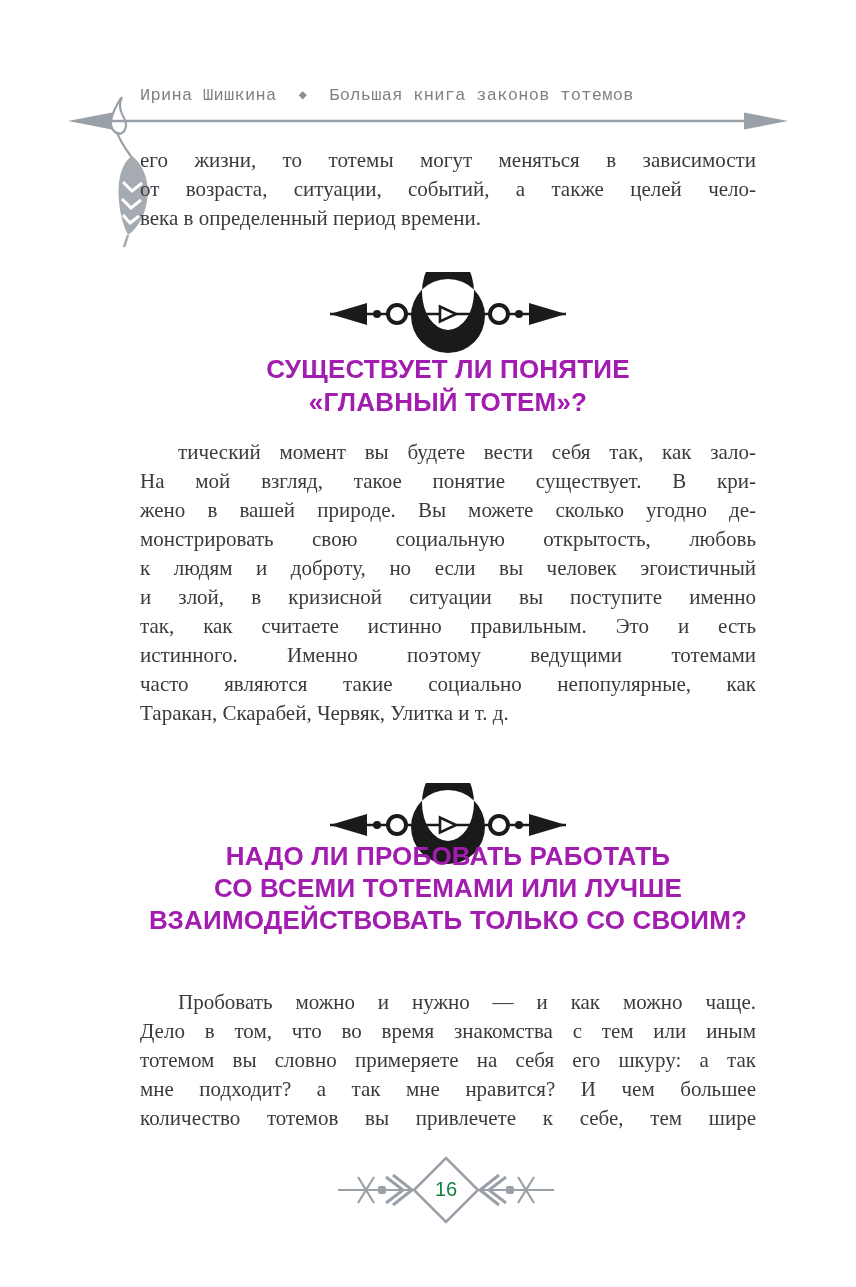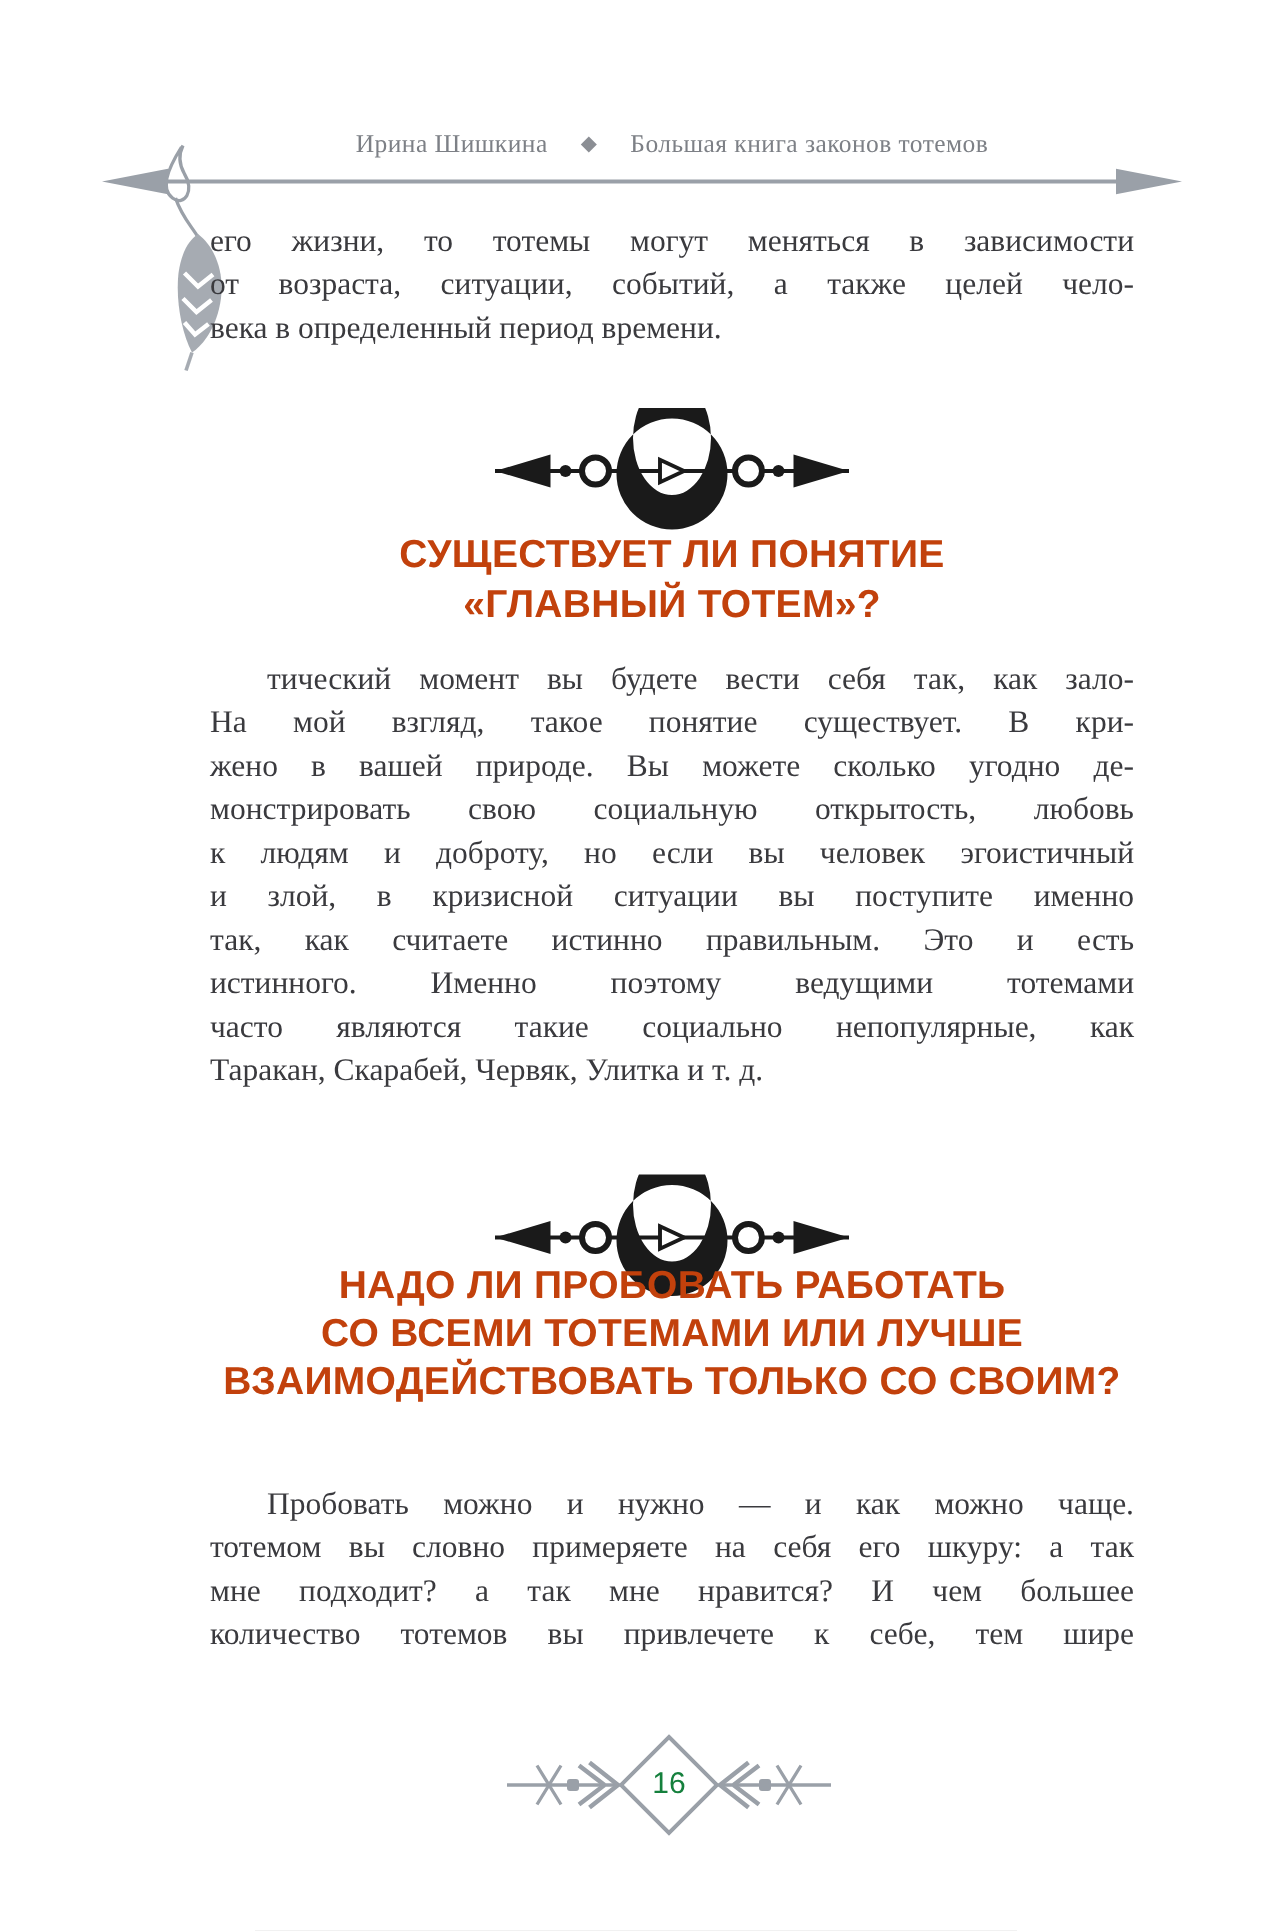--- a/index.html
+++ b/index.html
@@ -1,40 +1,40 @@
 <!DOCTYPE html>
 <html><head>
 <meta charset="utf-8">
 <style>
   html,body{margin:0;padding:0;background:#e8e8e8;}
   .page{position:relative;width:856px;height:1287px;margin:0 auto;background:#ffffff;overflow:hidden;
         font-family:"Liberation Serif","DejaVu Serif",serif;}
   
-  .running-head{position:absolute;top:86px;left:140px;width:616px;text-align:center;
-        font-family:Liberation Serif, serif;font-size:17px;color:#7d8086;
+  .running-head{position:absolute;top:86px;left:140px;width:616px;text-align:left;
+        font-family:Liberation Mono, monospace;font-size:17px;color:#7d8086;
         letter-spacing:.3px;white-space:nowrap;}
   .running-head .sep{display:inline-block;margin:0 22px;font-size:14px;color:#8b8e94;vertical-align:1px;}
   .header-rule{position:absolute;top:108px;left:66px;width:724px;height:26px;}
   .feather{position:absolute;top:96px;left:92px;width:72px;height:152px;}
   
   .para{position:absolute;left:140px;width:616px;font-size:21px;color:#3a3a3e;}
   .para .tl{height:29px;line-height:29px;text-align:justify;text-align-last:justify;white-space:normal;overflow:visible;}
   .para.last-left .tl:last-child{text-align-last:left;}
   .para.indent-first .tl:first-child{text-indent:38px;}
   .p-open{top:146px;}
   .p-sec1{top:438px;}
   .p-sec2{top:988px;}
   
   .divider{position:absolute;left:328px;width:240px;height:84px;}
   .div1{top:272px;}
   .div2{top:783px;}
   
   .sec-heading{position:absolute;left:121px;width:654px;margin:0;text-align:center;
         font-family:"Liberation Sans","DejaVu Sans",sans-serif;font-weight:700;
-        font-size:26px;line-height:33px;color:#c2410c;white-space:pre-line;letter-spacing:.2px;}
+        font-size:26px;line-height:33px;color:#a21caf;white-space:pre-line;letter-spacing:.2px;}
   .h-sec1{top:353px;}
   .h-sec2{top:840px;line-height:32px;}
   
   .footer-orn{position:absolute;top:1145px;left:336px;width:220px;height:90px;}
   .footer-orn svg{position:absolute;inset:0;}
   .page-num{position:absolute;inset:0;display:flex;align-items:center;justify-content:center;
         font-family:"Liberation Sans","DejaVu Sans",sans-serif;font-size:20px;color:#15803d;
         padding-bottom:2px;}
 </style>
 </head>
@@ -111,20 +111,21 @@
       <polygon points="238,42 201,31 201,53" fill="#1a1a1a"></polygon>
     </svg>
   </div>
 
   <h2 class="sec-heading h-sec2">НАДО ЛИ ПРОБОВАТЬ РАБОТАТЬ
 СО ВСЕМИ ТОТЕМАМИ ИЛИ ЛУЧШЕ
 ВЗАИМОДЕЙСТВОВАТЬ ТОЛЬКО СО СВОИМ?</h2>
 
   <div class="para p-sec2 indent-first">
       <div class="tl">Пробовать можно и нужно — и как можно чаще.</div>
+      <div class="tl">Дело в том, что во время знакомства с тем или иным</div>
       <div class="tl">тотемом вы словно примеряете на себя его шкуру: а так</div>
       <div class="tl">мне подходит? а так мне нравится? И чем большее</div>
       <div class="tl">количество тотемов вы привлечете к себе, тем шире</div>
     </div>
 
   <div class="footer-orn">
     <svg viewBox="0 0 220 90">
       <line x1="2" y1="45" x2="218" y2="45" stroke="#9aa0a8" stroke-width="2.2"></line>
 
       <path d="M38,32 L22,58 M22,32 L38,58" stroke="#9aa0a8" stroke-width="2.2" fill="none"></path>

